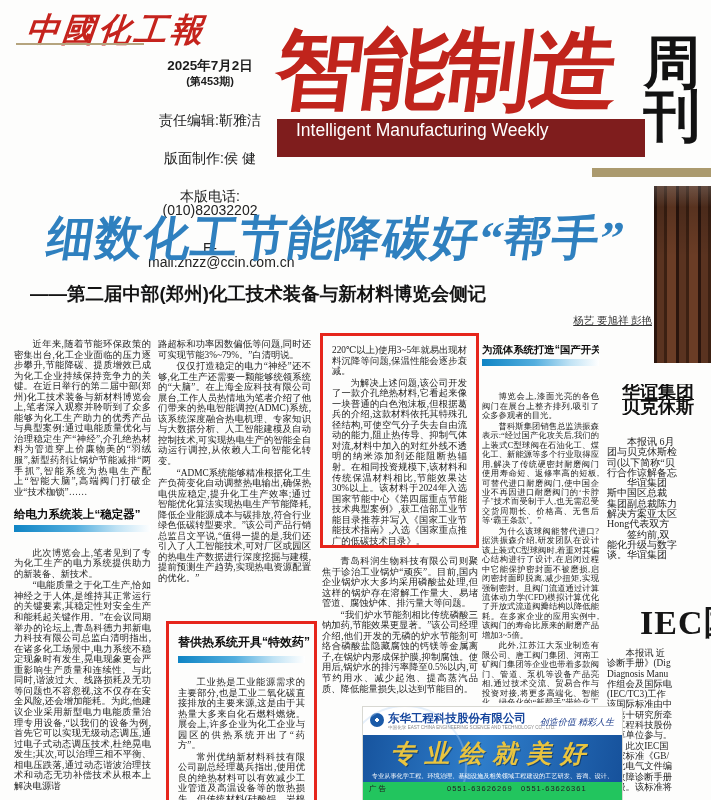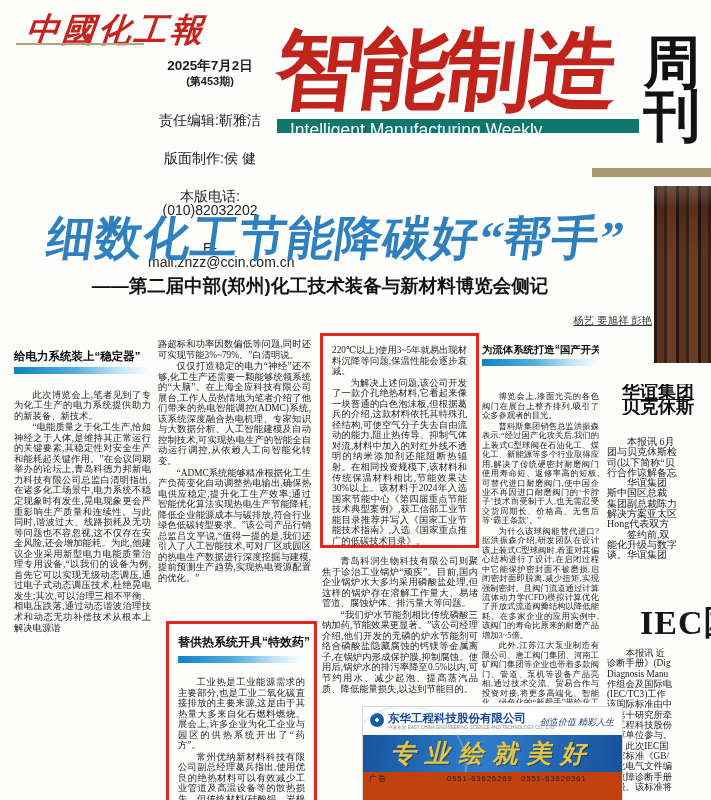--- a/index.html
+++ b/index.html
@@ -13,28 +13,28 @@
         color:#c5231d;letter-spacing:3px;transform:skewX(-6deg);white-space:nowrap;}
   .logo-rule{left:16px;top:43px;width:128px;height:2px;background:#b5a47e;}
   .issue-block{left:148px;top:58px;width:124px;text-align:center;line-height:1.25;}
   .issue-date{font-size:13.5px;font-weight:bold;text-align:center;}
   .issue-no{font-size:11px;font-weight:bold;margin-bottom:8px;}
   .issue-meta{font-size:14px;line-height:14px;color:#222;margin-top:24px;}
   .big-title{left:276px;top:26px;width:360px;font-size:88px;font-weight:900;line-height:88px;
         color:#c0241c;letter-spacing:-3px;transform:skewX(-7deg);white-space:nowrap;}
   .weekly{left:640px;top:36px;width:64px;font-size:57px;font-weight:900;line-height:53px;
         color:#121212;text-align:center;}
-  .en-bar{left:277px;top:119px;width:349px;height:14px;background:#0f766e;color:#fff;
-        font-size:17.5px;line-height:23px;padding-left:13px;white-space:nowrap;overflow:hidden;}
+  .en-bar{left:277px;top:119px;width:349px;height:38px;background:#7f1d1d;color:#fff;
+        font-size:17.5px;line-height:23px;padding-left:19px;white-space:nowrap;overflow:hidden;}
   .right-rule{left:592px;top:168px;width:119px;height:9px;background:#ab9a6e;}
 
   
   .main-headline{left:6px;top:207px;width:660px;text-align:center;font-size:47px;font-weight:900;
         color:#2f80bf;letter-spacing:1px;transform:skewX(-8deg);white-space:nowrap;}
-  .sub-headline{left:30px;top:273px;width:580px;text-align:center;font-size:18.5px;font-weight:bold;
+  .sub-headline{left:30px;top:281px;width:580px;font-size:18.5px;font-weight:bold;
         color:#141414;white-space:nowrap;}
   .byline{left:440px;top:314px;width:212px;text-align:right;font-size:10.5px;color:#333;
         text-decoration:underline;}
 
   
   .photo{left:654px;top:186px;width:57px;height:177px;
      background:linear-gradient(180deg,rgba(255,255,255,.18),rgba(0,0,0,0) 12%),
         linear-gradient(180deg,rgba(0,0,0,.25),rgba(0,0,0,0) 40%),
         repeating-linear-gradient(90deg,#2b150d 0 3px,#5a3320 3px 10px,#3c2012 10px 13px,#6b3d26 13px 22px);}
 
@@ -86,21 +86,21 @@
       color:#1b3c8c;white-space:nowrap;}
   .ad-body{position:absolute;left:0;top:28px;right:0;bottom:13px;
       background:linear-gradient(100deg,#17549e 0%,#2f7ecb 45%,#16519b 100%);}
   .ad-body:before{content:"";position:absolute;left:-20px;top:-30px;width:120px;height:120px;
       border:2px solid rgba(180,210,240,.35);border-radius:50%;}
   .ad-big{position:relative;text-align:center;margin-top:2px;font-size:25px;font-weight:bold;
       font-style:italic;color:#e9c43f;letter-spacing:9px;white-space:nowrap;
       text-shadow:1px 1px 0 rgba(0,0,0,.35);}
   .ad-desc{position:relative;color:#fff;font-size:6.2px;line-height:7.6px;text-align:center;
       margin-top:2px;white-space:nowrap;}
-  .ad-foot{position:absolute;left:0;bottom:0;right:0;height:28px;background:#c2410c;
+  .ad-foot{position:absolute;left:0;bottom:0;right:0;height:18px;background:#22c55e;
       font-size:7.5px;line-height:13px;color:#222;}
   .ad-foot .adlbl{position:absolute;left:6px;}
   .ad-foot .adtel{position:absolute;left:84px;letter-spacing:1px;}
 </style>
 </head>
 <body>
 
 <div class="page">
 
   <div class="abs logo">中國化工報</div>
@@ -123,20 +123,23 @@
   <div class="abs en-bar sans">Intelligent Manufacturing Weekly</div>
   <div class="abs right-rule"></div>
 
   <div class="abs main-headline">细数化工节能降碳好“帮手”</div>
   <div class="abs sub-headline sans">——第二届中部(郑州)化工技术装备与新材料博览会侧记</div>
   <div class="abs byline">杨艺 要旭祥 彭艳</div>
 
   <div class="abs photo"></div>
 
   <div class="abs col col1">
+    <div>
+        <div class="para">近年来,随着节能环保政策的密集出台,化工企业面临的压力逐步攀升,节能降碳、提质增效已成为化工企业持续保持竞争力的关键。在近日举行的第二届中部(郑州)化工技术装备与新材料博览会上,笔者深入观察并聆听到了众多能够为化工生产助力的优秀产品与典型案例:通过电能质量优化与治理稳定生产“神经”,介孔绝热材料为管道穿上价廉物美的“羽绒服”,新型药剂让锅炉节能减排“两手抓”,智能系统为热电生产配上“智能大脑”,高端阀门打破企业“技术枷锁”……</div>
+      </div>
     <div class="sec-title t1">给电力系统装上“稳定器”</div>
     <div class="hbar"></div>
     <div class="gap18"></div>
     <div>
         <div class="para">此次博览会上,笔者见到了专为化工生产的电力系统提供助力的新装备、新技术。</div>
         <div class="para">“电能质量之于化工生产,恰如神经之于人体,是维持其正常运行的关键要素,其稳定性对安全生产和能耗起关键作用。”在会议同期举办的论坛上,青岛科德力邦新电力科技有限公司总监白清明指出,在诸多化工场景中,电力系统不稳定现象时有发生,晃电现象更会严重影响生产质量和连续性。与此同时,谐波过大、线路损耗及无功等问题也不容忽视,这不仅存在安全风险,还会增加能耗。为此,他建议企业采用新型电力电能质量治理专用设备,“以我们的设备为例,首先它可以实现无级动态调压,通过电子式动态调压技术,杜绝晃电发生;其次,可以治理三相不平衡、相电压跌落,通过动态谐波治理技术和动态无功补偿技术从根本上解决电源谐</div>
       </div>
   </div>
 
   <div class="abs col col2">

